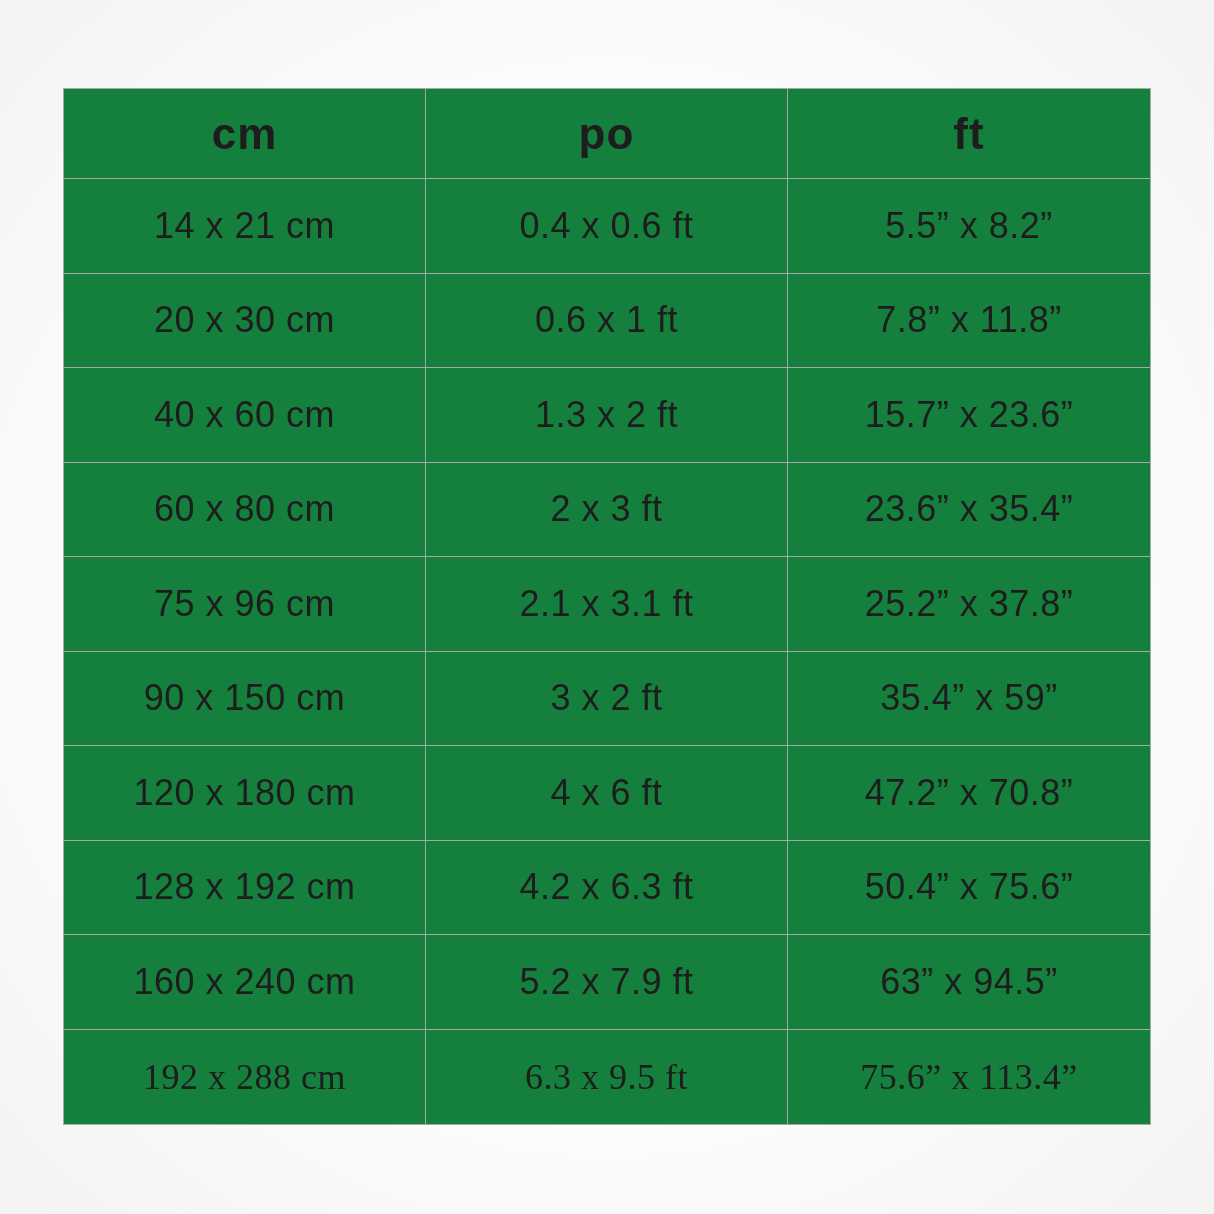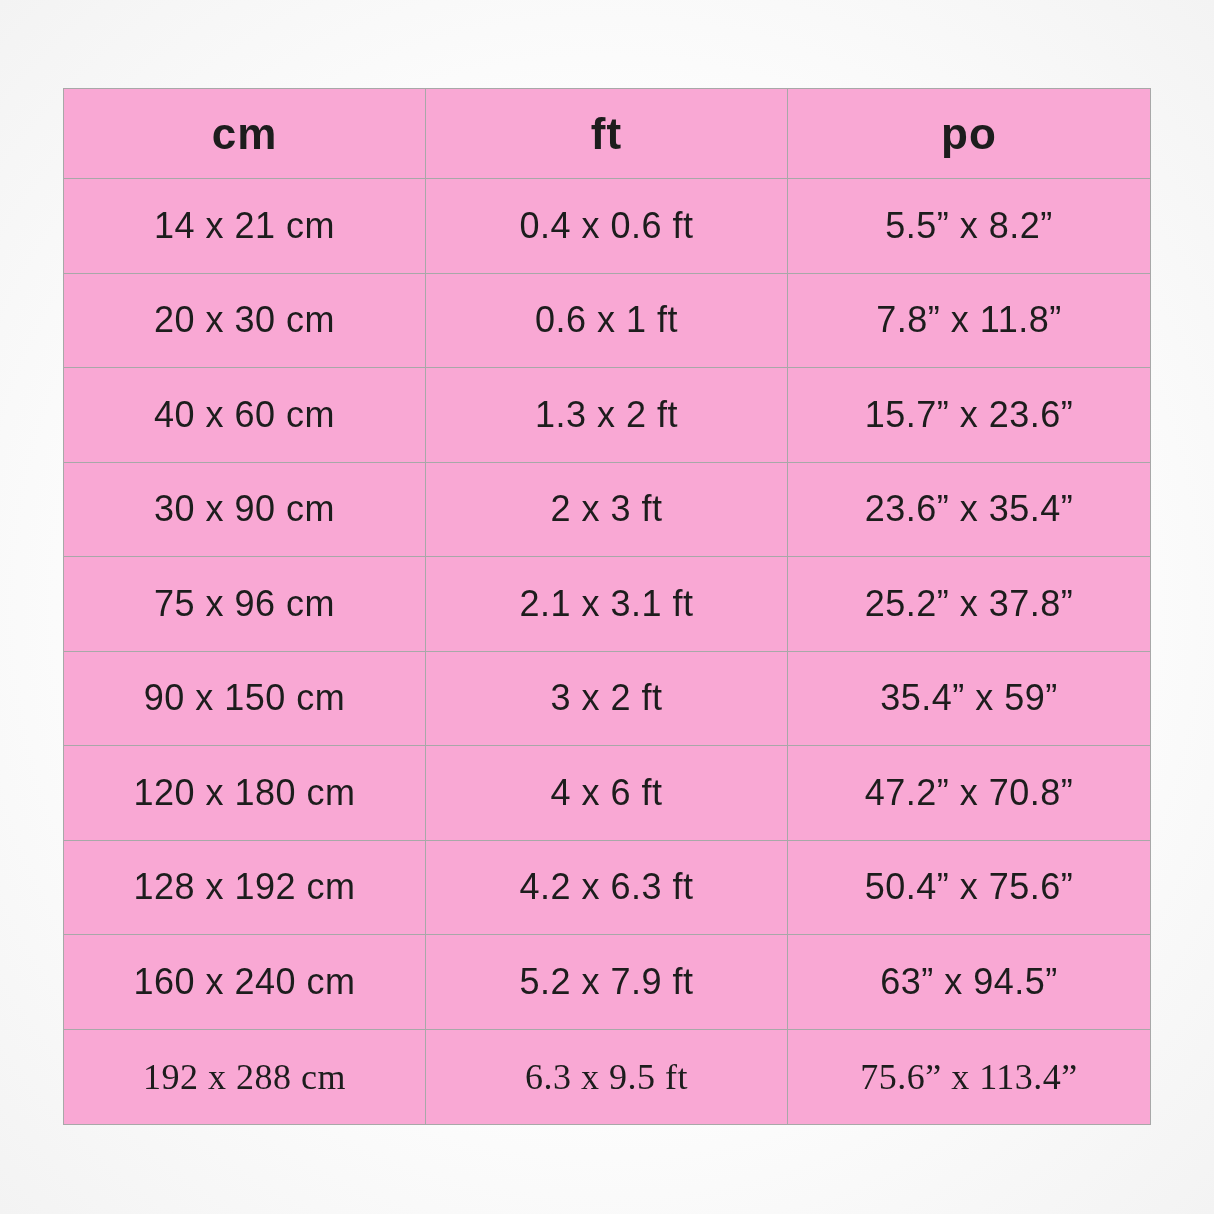--- a/index.html
+++ b/index.html
@@ -17,21 +17,21 @@
   }
   .conversion-table {
     position: absolute;
     left: 63px;
     top: 88px;
     width: 1086px;
     display: grid;
     grid-template-columns: repeat(3, 1fr);
     grid-template-rows: 90px repeat(10, 94.5px);
     border: 1.5px solid #a8a8a8;
-    background: #f9a8d4;
+    background: #15803d;
     box-sizing: content-box;
   }
   .cell {
     display: flex;
     align-items: center;
     justify-content: center;
     border-right: 1.5px solid #a8a8a8;
     border-bottom: 1.5px solid #a8a8a8;
     font-size: 36px;
     letter-spacing: 0.5px;
@@ -49,36 +49,36 @@
     font-weight: bold;
     font-size: 44px;
     letter-spacing: 1px;
   }
 </style>
 </head>
 <body>
 
 <div class="conversion-table">
   <div class="cell header-cell">cm</div>
+  <div class="cell header-cell">po</div>
   <div class="cell header-cell">ft</div>
-  <div class="cell header-cell">po</div>
 
   <div class="cell">14 x 21 cm</div>
   <div class="cell">0.4 x 0.6 ft</div>
   <div class="cell">5.5” x 8.2”</div>
 
   <div class="cell">20 x 30 cm</div>
   <div class="cell">0.6 x 1 ft</div>
   <div class="cell">7.8” x 11.8”</div>
 
   <div class="cell">40 x 60 cm</div>
   <div class="cell">1.3 x 2 ft</div>
   <div class="cell">15.7” x 23.6”</div>
 
-  <div class="cell">30 x 90 cm</div>
+  <div class="cell">60 x 80 cm</div>
   <div class="cell">2 x 3 ft</div>
   <div class="cell">23.6” x 35.4”</div>
 
   <div class="cell">75 x 96 cm</div>
   <div class="cell">2.1 x 3.1 ft</div>
   <div class="cell">25.2” x 37.8”</div>
 
   <div class="cell">90 x 150 cm</div>
   <div class="cell">3 x 2 ft</div>
   <div class="cell">35.4” x 59”</div>

